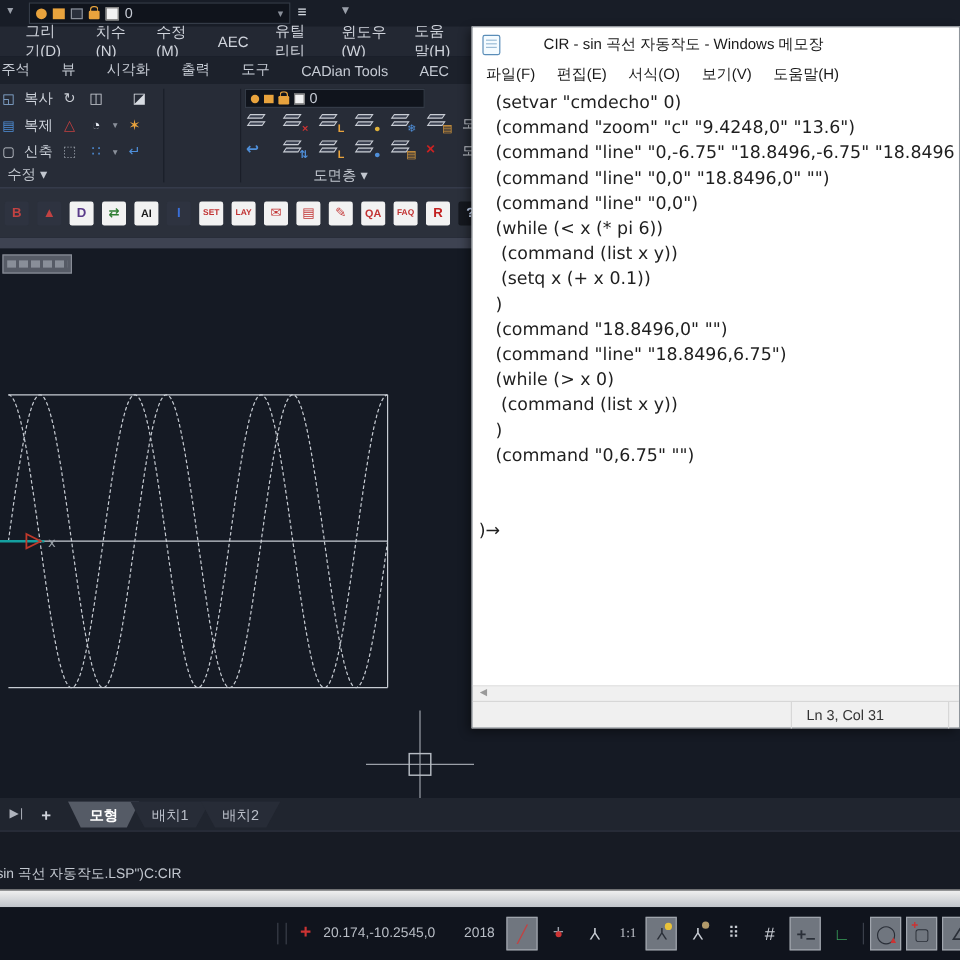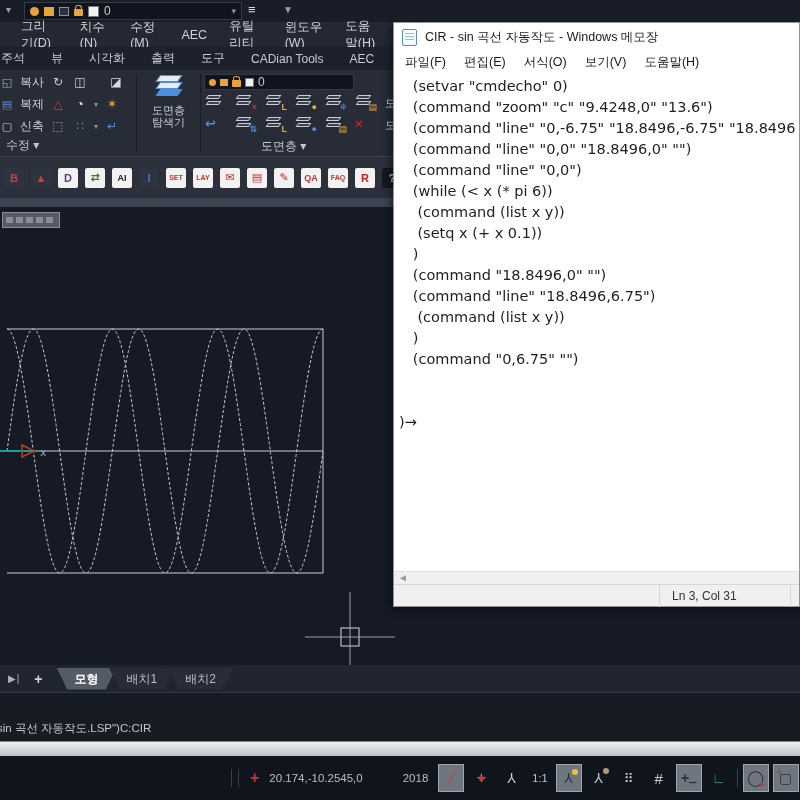--- a/index.html
+++ b/index.html
@@ -107,37 +107,37 @@
   
   #command-area { left:0; top:692px; width:800px; height:49px; background:#171b24;
     border-top:1px solid #323744; }
   #command-line { position:absolute; left:-3px; top:28px; font-size:11.5px; color:#c2c7cf; white-space:pre; }
   #light-strip { left:0; top:741px; width:800px; height:15px;
     background:linear-gradient(#f0f0f0,#bfc3c9); border-top:1px solid #888; }
   #statusbar { left:0; top:756px; width:800px; height:44px; background:#10141d;
     display:flex; align-items:center; }
   .vsep { width:1px; height:18px; background:#3a3f4a; margin:0 3px; flex:0 0 auto; }
   #coord-plus { color:#cc3333; font-size:16px; font-weight:bold; margin:0 10px 0 8px; }
-  #coords { font-size:11.5px; color:#b9bec6; margin-right:40px; }
+  #coords { font-size:11.5px; color:#b9bec6; margin-right:24px; }
   #year-field { font-size:11.5px; color:#b9bec6; margin-right:8px; }
   .sbtn { width:26px; height:28px; margin:0 2px; display:flex; align-items:center; justify-content:center;
     position:relative; color:#c9cdd4; font-size:14px; flex:0 0 auto; }
   .sbtn.active { background:#70767f; border:1px solid #a0a5ad; color:#2a2f38; }
   .sbtn .dotbadge { position:absolute; right:3px; top:4px; width:6px; height:6px; border-radius:50%; }
   .sbtn .tribadge { position:absolute; right:2px; bottom:3px; font-size:8px; color:#cc3333; }
   .sbtn .plusbadge { position:absolute; left:3px; top:1px; font-size:10px; color:#cc3333; font-weight:bold; }
   .sbtn .reddot { position:absolute; left:11px; top:12px; width:5px; height:5px; border-radius:50%; background:#cc3333; }
   .flipY { display:inline-block; transform:rotate(180deg); }
-  #scale-txt { font-size:11px; color:#c0c4cc; margin:0 6px; }
+  #scale-txt { font-size:11px; color:#c0c4cc; margin:0 6px;font-family:Liberation Serif, serif; }
 
   
   #notepad { left:393px; top:22px; width:407px; height:585px; background:#ffffff;
     border:1px solid #8f959b; box-shadow:-3px 3px 8px rgba(0,0,0,.45); color:#1a1a1a; }
   #np-titlebar { position:absolute; left:0; top:0; width:100%; height:28px; background:#ffffff;
-    display:flex; align-items:center; padding-left:8px; }
+    display:flex; align-items:center; padding-left:8px;gap:28px; }
   #np-icon { width:15px; height:17px; background:#f4fbff; border:1px solid #5a8db8;
     border-radius:2px; position:relative; margin-right:8px; }
   #np-icon:before { content:""; position:absolute; left:2px; top:3px; right:2px; height:1px;
     background:#9bbcd6; box-shadow:0 3px 0 #9bbcd6,0 6px 0 #9bbcd6; }
   #np-title { font-size:12.5px; color:#1a1a1a; }
   #np-menubar { position:absolute; left:0; top:28px; width:100%; height:23px; background:#ffffff;
     display:flex; align-items:center; padding-left:2px; }
   .np-menu-item { padding:0 9px; font-size:12.5px; color:#1a1a1a; }
   #np-code { position:absolute; left:0; top:51px; width:100%; height:497px; background:#ffffff;
     overflow:hidden; padding:2px 0 0 5px; }
@@ -218,31 +218,20 @@
         <span class="mod-lead" style="color:#c9cdd4">▢</span>
         <span class="mod-label">신축</span>
         <span class="mico" style="color:#9aa0aa">⬚</span>
         <span class="mico" style="color:#4f8fd9">∷</span>
         <span class="ddk">▾</span>
         <span class="mico" style="color:#4f8fd9">↵</span>
       </div>
       <div id="modify-footer">수정 ▾</div>
     </div>
     <div class="panel-sep" style="left:136px;"></div>
-    <div id="panel-explorer">
-      <div id="explorer-icon">
-        <span class="sheet s1"></span>
-          <span class="sheet s2"></span>
-          <span class="sheet s3"></span>
-      </div>
-      <div id="explorer-label">
-        <div>도면층</div>
-        <div>탐색기</div>
-      </div>
-    </div>
     <div class="panel-sep" style="left:200px;"></div>
     <div id="panel-layer">
       <div id="mini-combo">
         <span class="bulb"></span>
         <span class="sunbox"></span>
         <span class="lockico"></span>
         <span class="swatch"></span>
         <span>0</span>
       </div>
       <div id="layer-grid">
@@ -444,20 +433,21 @@
         <div class="code-line">   (command "zoom" "c" "9.4248,0" "13.6")</div>
         <div class="code-line">   (command "line" "0,-6.75" "18.8496,-6.75" "18.8496</div>
         <div class="code-line">   (command "line" "0,0" "18.8496,0" "")</div>
         <div class="code-line">   (command "line" "0,0")</div>
         <div class="code-line">   (while (&lt; x (* pi 6))</div>
         <div class="code-line">    (command (list x y))</div>
         <div class="code-line">    (setq x (+ x 0.1))</div>
         <div class="code-line">   )</div>
         <div class="code-line">   (command "18.8496,0" "")</div>
         <div class="code-line">   (command "line" "18.8496,6.75")</div>
+        <div class="code-line">   (while (&gt; x 0)</div>
         <div class="code-line">    (command (list x y))</div>
         <div class="code-line">   )</div>
         <div class="code-line">   (command "0,6.75" "")</div>
         <div class="code-line"> </div>
         <div class="code-line"> </div>
         <div class="code-line">)→</div>
       </div>
     <div id="np-hscroll">
       <span class="larr">◄</span>
     </div>

